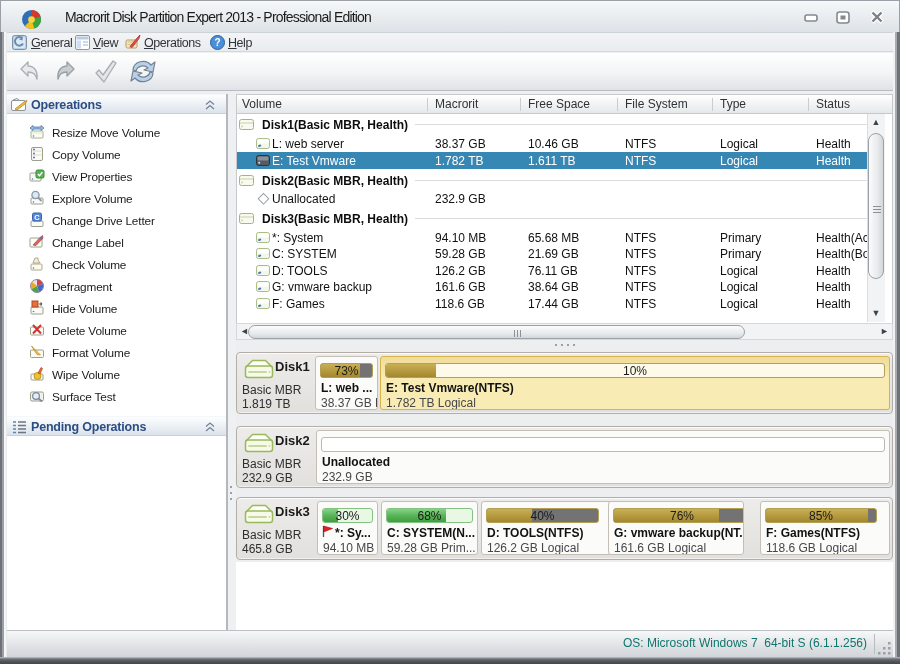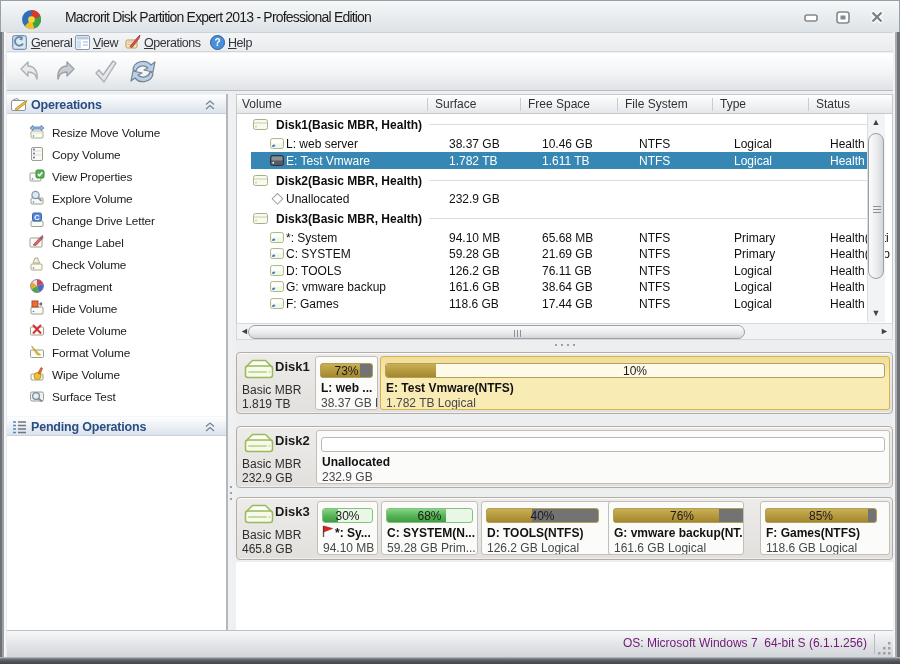--- a/index.html
+++ b/index.html
@@ -38,21 +38,21 @@
 .sideheader .txt { position:absolute; left:24px; top:3px; font-size:12.5px; letter-spacing:-0.2px; font-weight:bold; color:#2b4d84; }
 .item { left:45px; width:176px; height:22px; font-size:11.8px; letter-spacing:-0.15px; color:#1b1b1b; line-height:22px; }
 .iico { left:22px; width:16px; height:16px; }
 
 
 #tablewrap { left:236px; top:94px; width:657px; height:246px; background:#ffffff; border:1px solid #c6cacd; }
 #thead { position:absolute; left:0; top:0; width:655px; height:19px;
   background:linear-gradient(#ffffff,#f2f3f4 50%,#e5e8ea); border-bottom:1px solid #c5c9cc; }
 .hcol { position:absolute; top:2px; font-size:12px; color:#2e3338; }
 .hsep { position:absolute; top:3px; width:1px; height:13px; background:#c9cdd1; }
-.row { position:absolute; left:0; width:630px; height:17px; font-size:12px; color:#111;margin-left:14px; }
+.row { position:absolute; left:0; width:630px; height:17px; font-size:12px; color:#111; }
 .cell { position:absolute; top:1px; }
 .grouprow { font-weight:bold; font-size:12px; color:#0d0d0d; }
 .gline { position:absolute; height:1px; background:#dcdcdc; top:8px; }
 #selrow { background:#3787b4; color:#ffffff; }
 
 
 #vscroll { left:867px; top:114px; width:18px; height:208px; background:#f2f3f4; border-left:1px solid #dadcde; }
 .sbtn { position:absolute; left:1px; width:16px; height:17px;
   color:#3e444a; font-size:9px; text-align:center; line-height:17px; }
 #vthumb { position:absolute; left:1px; top:19px; width:16px; height:145px;
@@ -79,21 +79,21 @@
 .bar.gold .fill { background:linear-gradient(#c9af55,#b3973c 60%,#a2872f); }
 .bar.green { background:#e8f8e4; border:1px solid #84c284; }
 .bar.green .fill { background:linear-gradient(#86d486,#55b255 55%,#3f9f3f); }
 .fill { position:absolute; left:0; top:0; height:13px; border-radius:2px 0 0 2px; }
 .bartxt { position:absolute; left:0; top:0; width:100%; }
 .bname { position:absolute; left:5px; top:24px; font-weight:bold; font-size:12px; color:#111; white-space:nowrap; }
 .bsize { position:absolute; left:5px; top:39px; font-size:12px; color:#45474a; white-space:nowrap; }
 
 #belowpanels { left:236px; top:562px; width:657px; height:68px; background:#ffffff; }
 
-#statustext { right:33px; top:636px; font-size:12px; color:#701a75; }
+#statustext { right:33px; top:636px; font-size:12px; color:#0f766e; }
 </style>
 </head>
 <body>
 <div id="win">
   <div class="abs" id="titlebar"></div>
   <div class="abs" id="menubar"></div>
   <div class="abs" id="toolbar"></div>
   <div class="abs" id="mainbg"></div>
   <div class="abs" id="statusbar"></div>
   <div class="abs" id="bottomframe"></div>
@@ -269,21 +269,21 @@
         <path d="M2 5.5 L6 2 L10 5.5 M2 10 L6 6.5 L10 10" fill="none" stroke="#73849a" stroke-width="1.3"></path>
       </svg>
     </div>
   </div>
 
   <div class="abs" style="left:226px;top:94px;width:10px;height:536px;background:#eef0f2;border-left:2px solid #b4b8bc"></div>
 
   <div class="abs" id="tablewrap">
     <div id="thead">
       <div class="hcol" style="left:5px">Volume</div>
-      <div class="hcol" style="left:198px">Surface</div>
+      <div class="hcol" style="left:198px">Macrorit</div>
       <div class="hcol" style="left:291px">Free Space</div>
       <div class="hcol" style="left:388px">File System</div>
       <div class="hcol" style="left:483px">Type</div>
       <div class="hcol" style="left:579px">Status</div>
       <div class="hsep" style="left:190px"></div>
       <div class="hsep" style="left:283px"></div>
       <div class="hsep" style="left:380px"></div>
       <div class="hsep" style="left:475px"></div>
       <div class="hsep" style="left:571px"></div>
     </div>

